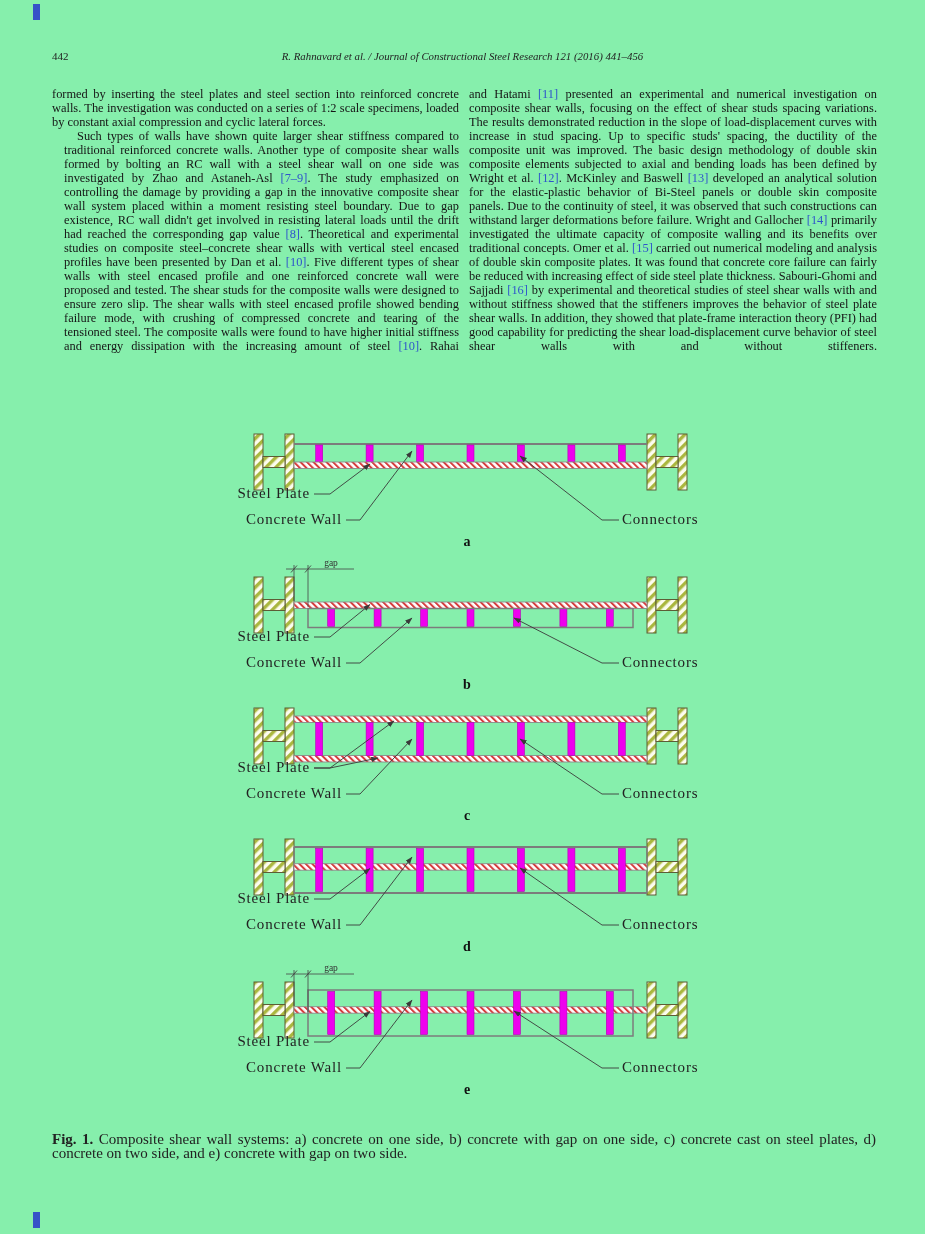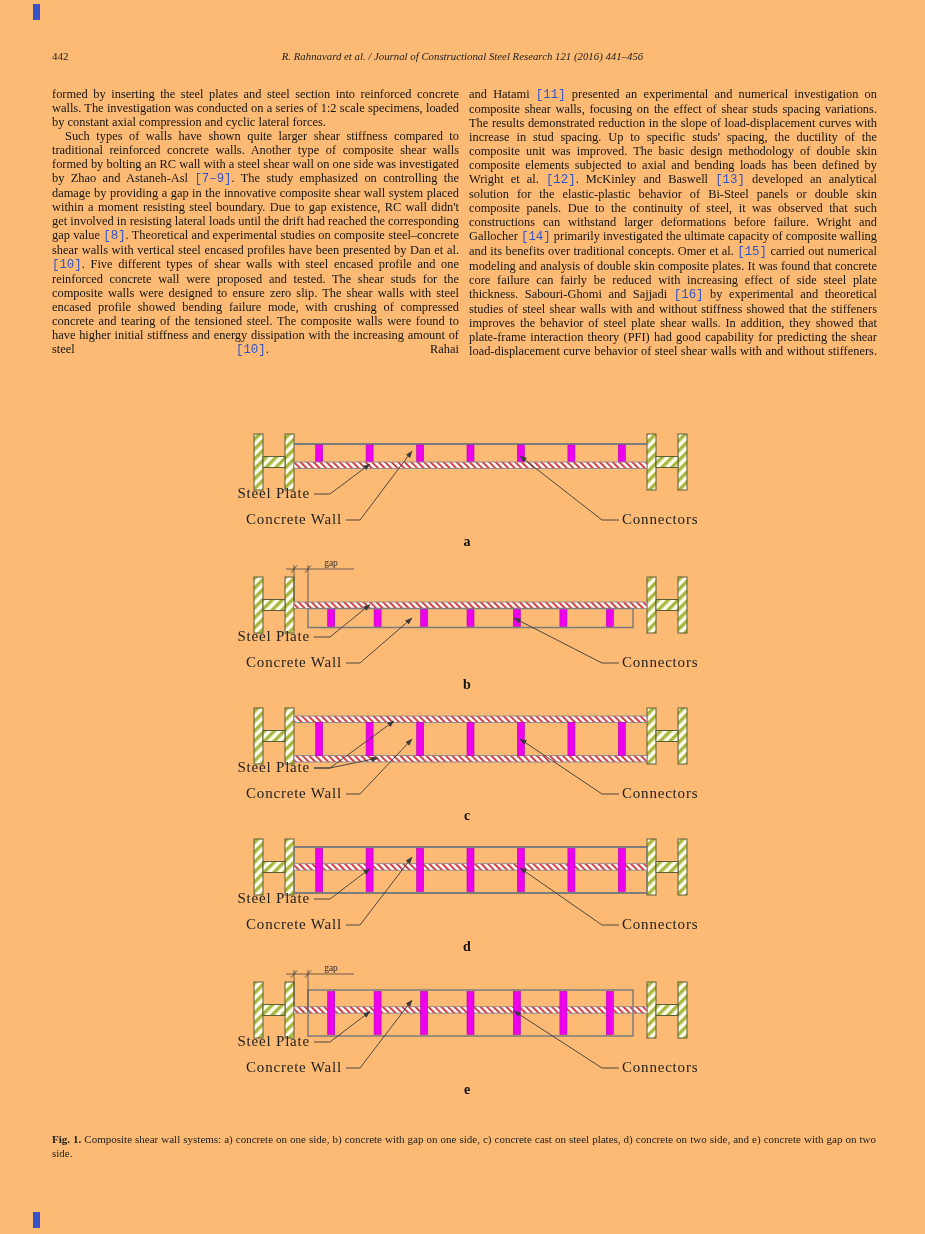--- a/index.html
+++ b/index.html
@@ -1,37 +1,37 @@
 <!DOCTYPE html>
 <html><head>
 <meta charset="utf-8">
 <style>
   html,body{margin:0;padding:0;background:#ffffff;}
-  .page{position:relative;width:925px;height:1234px;background:#fdba74;overflow:hidden;
+  .page{position:relative;width:925px;height:1234px;background:#86efac;overflow:hidden;
         font-family:"Liberation Serif",serif;color:#1a1a1a;}
   .edge-marker{position:absolute;left:33px;width:7px;height:16px;background:#3652c8;}
   .edge-marker.top{top:4px;}
   .edge-marker.bottom{top:1212px;}
   .header{position:absolute;left:0;top:50px;width:925px;height:16px;}
   .pagenum{position:absolute;left:52px;top:0;font-size:11px;color:#222;}
   .running{position:absolute;left:0;top:0;width:100%;text-align:center;font-style:italic;
            font-size:10.8px;color:#222;}
   .col{position:absolute;top:87px;font-size:12.4px;line-height:14px;text-align:justify;color:#151515;}
   .col.left{left:52px;width:407px;}
   .col.right{left:469px;width:408px;}
   .para{margin:0;}
-  .para.indent{text-indent:13px;}
+  .para.indent{text-indent:13px;margin-left:12px;}
   .para.jlast{text-align-last:justify;}
-  .cite{color:#2f55cb;font-family:Liberation Mono, monospace;}
+  .cite{color:#2f55cb;}
   .figure{position:absolute;left:202px;top:430px;width:520px;}
   .figure svg{display:block;margin:0 0 7px 0;}
   .dlabel{font-family:"Liberation Serif",serif;font-size:15px;fill:#222;letter-spacing:0.8px;}
   .dletter{font-family:"Liberation Serif",serif;font-size:14px;font-weight:bold;fill:#111;}
   .dgap{font-family:"Liberation Serif",serif;font-size:9.5px;fill:#333;}
-  .caption{position:absolute;left:52px;top:1133px;width:824px;font-size:11px;line-height:13.5px;
+  .caption{position:absolute;left:52px;top:1133px;width:824px;font-size:15px;line-height:13.5px;
            color:#222;text-align:justify;}
   .cap-lead{font-weight:bold;}
 </style>
 </head>
 <body>
 
 <div class="page">
   <div class="edge-marker top"></div>
   <div class="edge-marker bottom"></div>
 

